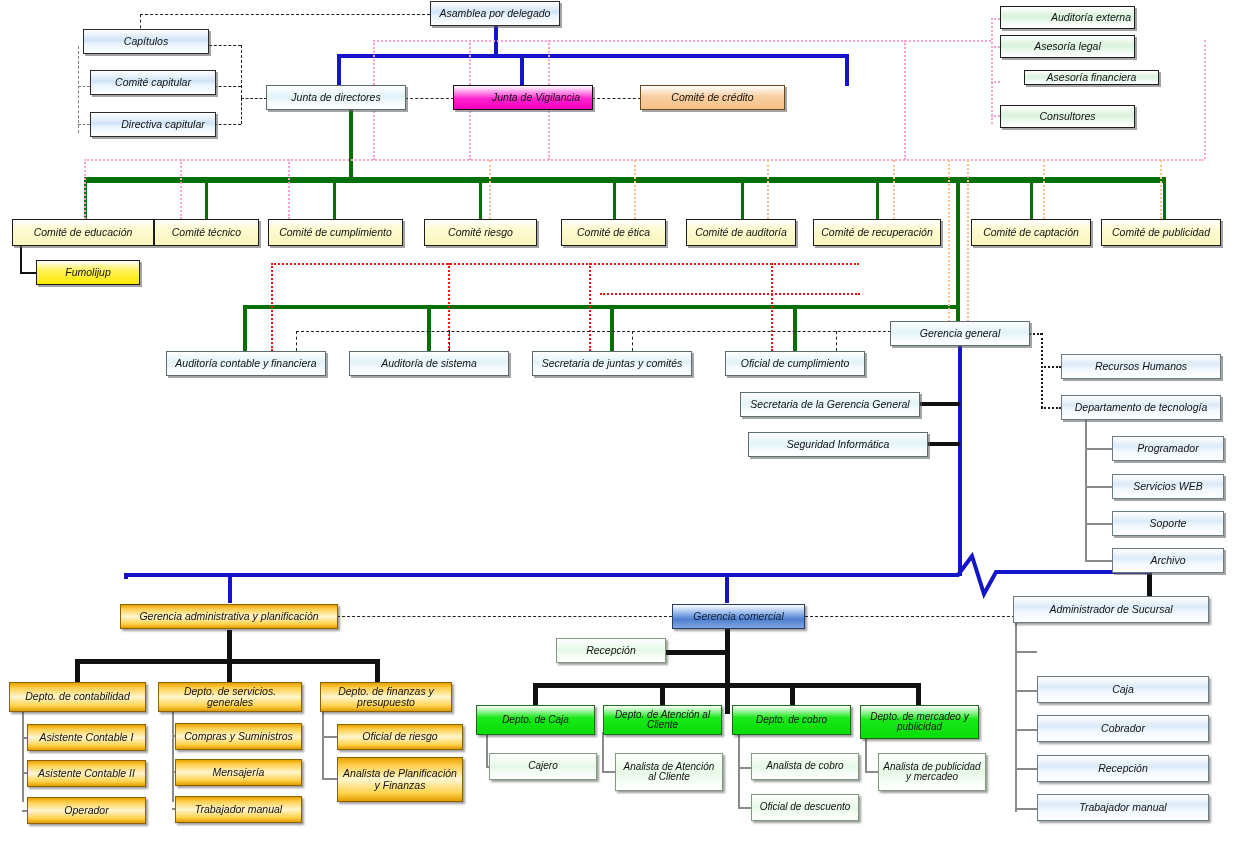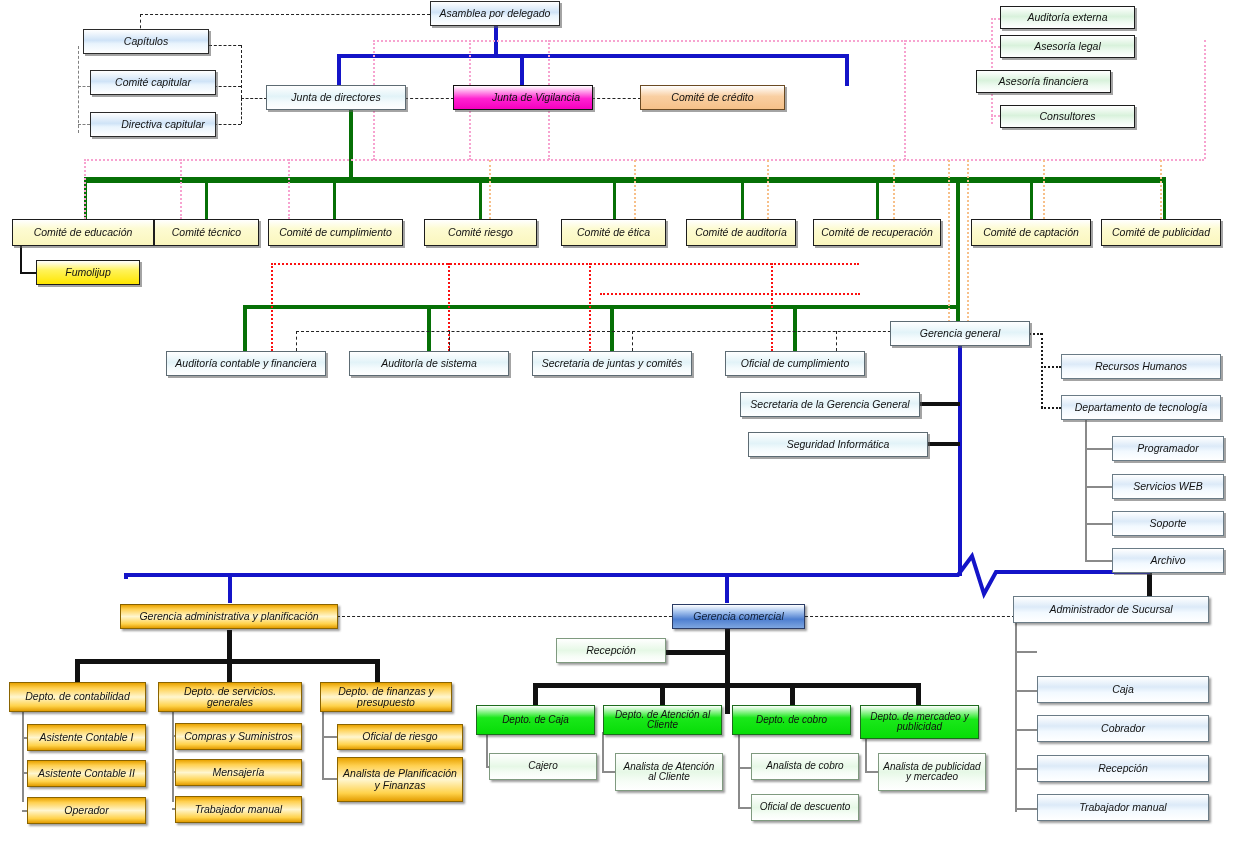--- a/index.html
+++ b/index.html
@@ -226,27 +226,27 @@
   <div class="node p-cyan shadow" style="left:266px;top:85px;width:140px;height:25px;font-size:10.5px;">
       <span>Junta de directores</span>
     </div>
   <div class="node p-magenta shadow" style="left:453px;top:85px;width:140px;height:25px;font-size:10.5px;padding-left:26px;">
       <span>Junta de Vigilancia</span>
     </div>
   <div class="node p-orange shadow" style="left:640px;top:85px;width:145px;height:25px;font-size:10.5px;">
       <span>Comité de crédito</span>
     </div>
 
-  <div class="node p-green shadow" style="left:1000px;top:6px;width:135px;height:23px;font-size:10.5px;">
+  <div class="node p-green shadow" style="left:1000px;top:6px;width:135px;height:23px;font-size:10.5px;justify-content:flex-end;">
       <span>Auditoría externa</span>
     </div>
   <div class="node p-green shadow" style="left:1000px;top:35px;width:135px;height:23px;font-size:10.5px;">
       <span>Asesoría legal</span>
     </div>
-  <div class="node p-green shadow" style="left:976px;top:70px;width:135px;height:23px;font-size:10.5px;">
+  <div class="node p-green shadow" style="left:1024px;top:70px;width:135px;height:15px;font-size:10.5px;">
       <span>Asesoría financiera</span>
     </div>
   <div class="node p-green shadow" style="left:1000px;top:105px;width:135px;height:23px;font-size:10.5px;">
       <span>Consultores</span>
     </div>
 
   <div class="node p-yellow shadow" style="left:12px;top:219px;width:142px;height:27px;font-size:10.5px;">
       <span>Comité de educación</span>
     </div>
   <div class="node p-yellowb shadow" style="left:36px;top:260px;width:104px;height:25px;font-size:10.5px;">

